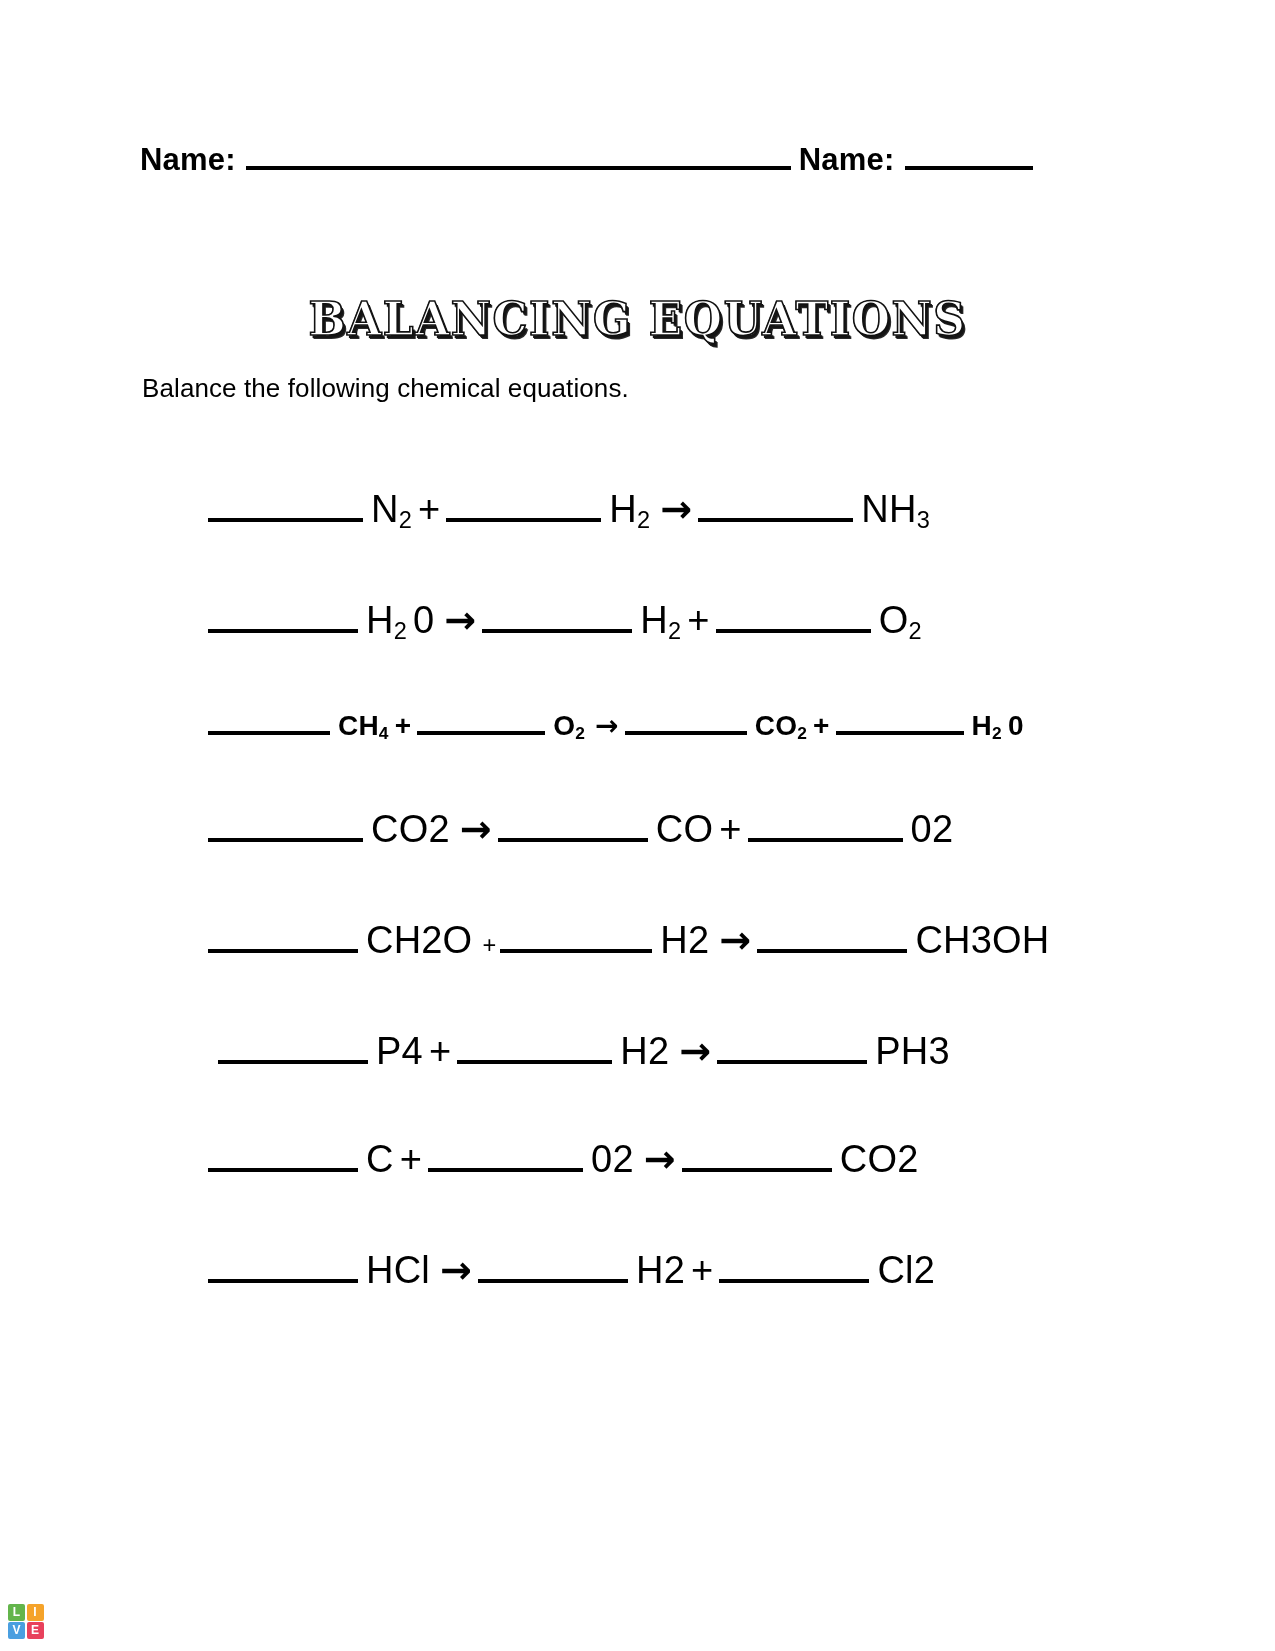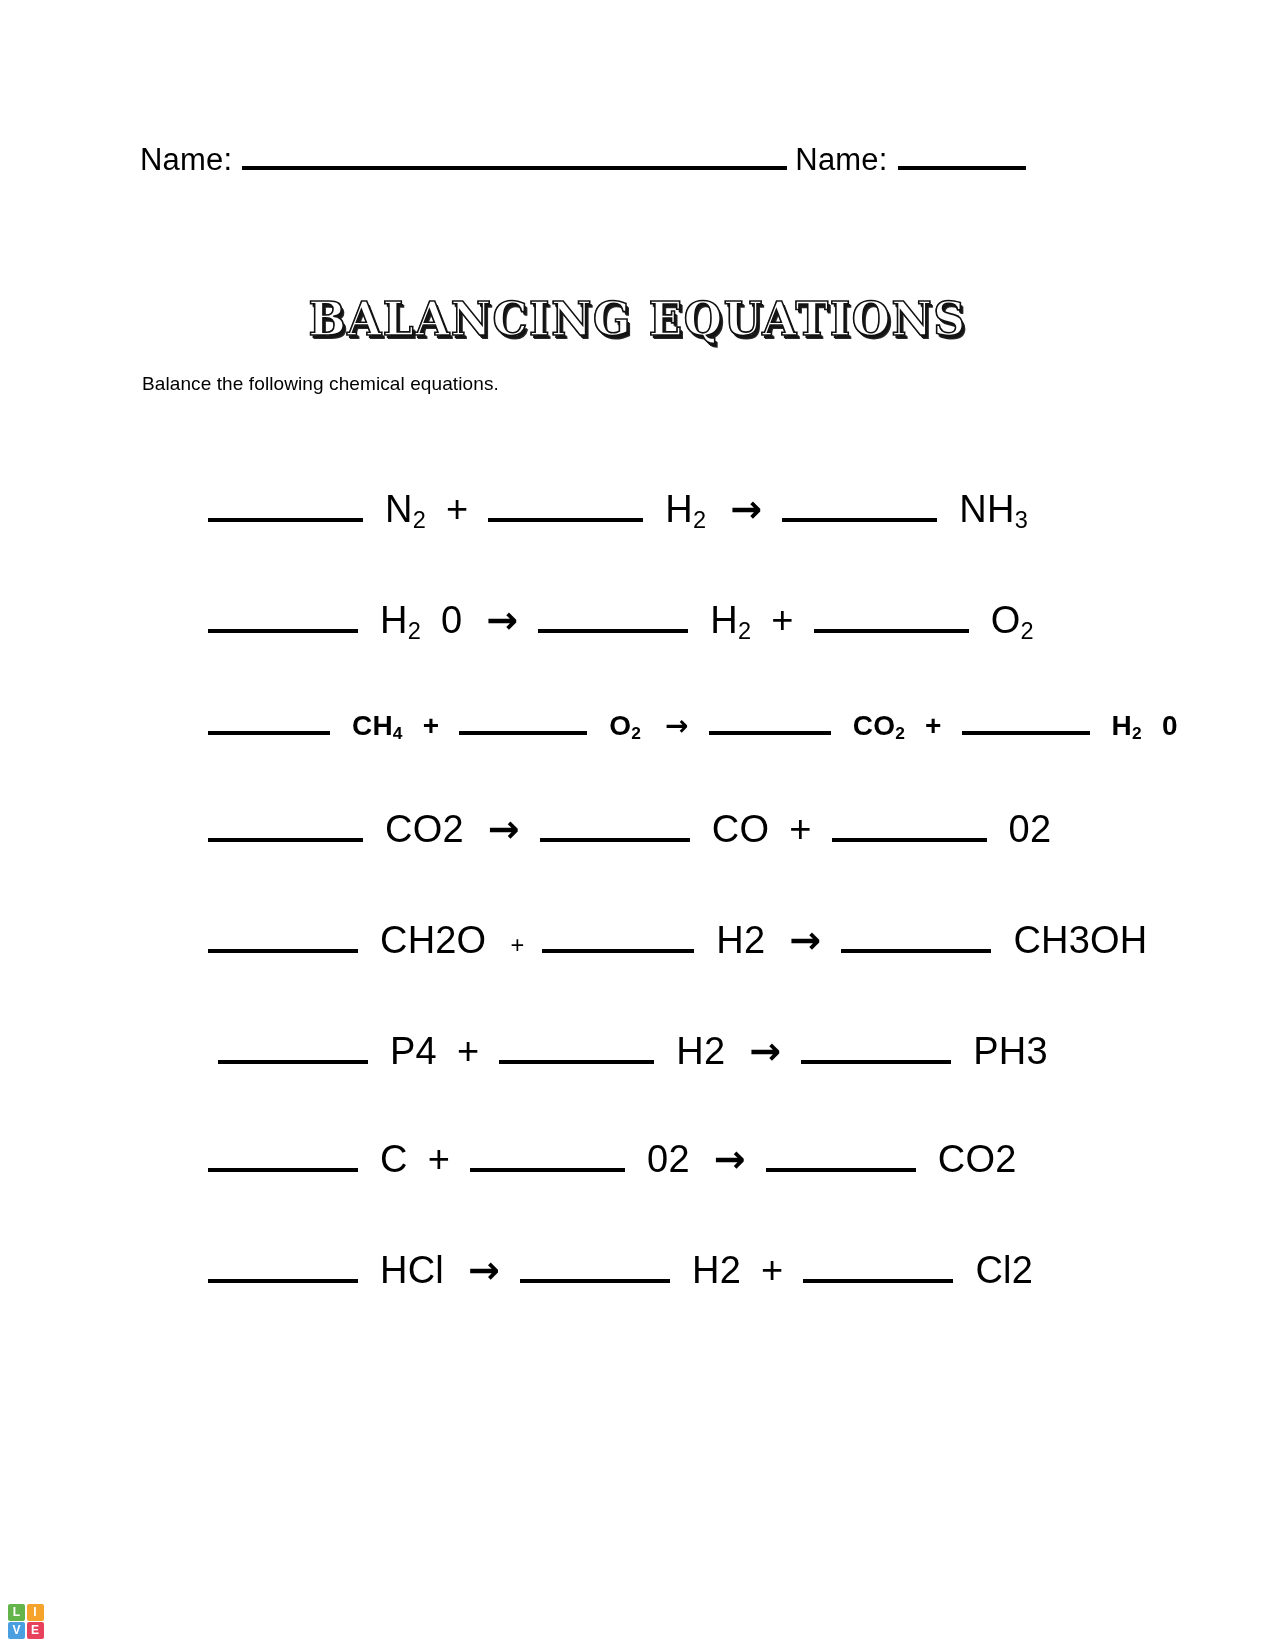--- a/index.html
+++ b/index.html
@@ -22,21 +22,21 @@
     top: 140px;
     left: 140px;
     width: 940px;
     display: flex;
     align-items: baseline;
     font-size: 31px;
     font-weight: bold;
     letter-spacing: 0.2px;
     white-space: nowrap;
   }
-  .header-label { font-weight: normal; text-align: center; }
+  .header-label { font-weight: bold; text-align: center; }
   .rule-name {
     display: inline-block;
     width: 545px;
     border-bottom: 4px solid #000;
     margin: 0 8px 0 10px;
     height: 0.85em;
   }
   .rule-class {
     display: inline-block;
     width: 128px;
@@ -64,21 +64,21 @@
       -0.5px -0.5px 0 #222222;
     transform: scaleY(1.06);
     transform-origin: top center;
   }
 
   
   .instruction {
     position: absolute;
     top: 373px;
     left: 142px;
-    font-size: 19px;
+    font-size: 26px;
     font-weight: normal;
     letter-spacing: 0.1px;
   }
 
   
   .equations {
     position: absolute;
     top: 487px;
     left: 0;
     width: 1275px;
@@ -91,21 +91,20 @@
     align-items: baseline;
     justify-content: flex-start;
     white-space: nowrap;
     font-size: 38px;
     letter-spacing: 0.2px;
   }
   .equation-inner {
     display: flex;
     align-items: baseline;
     white-space: nowrap;
-    gap: 14px;
   }
   .blank {
     display: inline-block;
     border-bottom: 4px solid #000;
     height: 0.78em;
     flex: none;
   }
   .term { display: inline-block; }
   sub {
     font-size: 0.62em;

